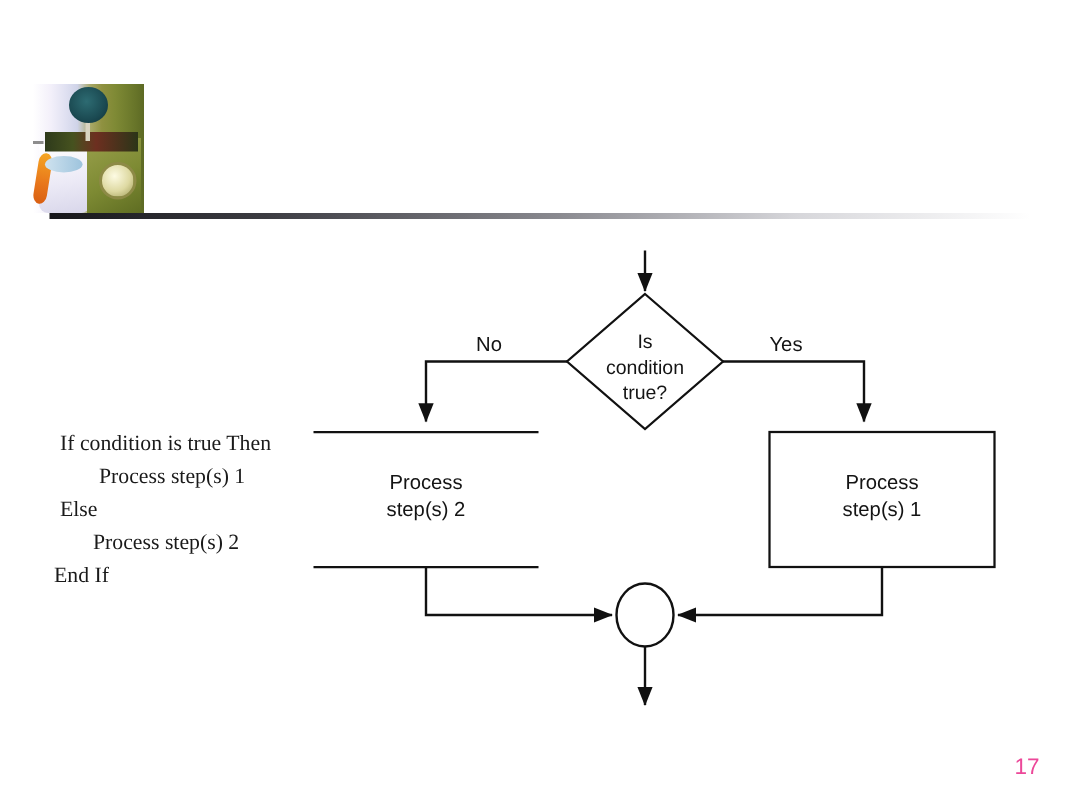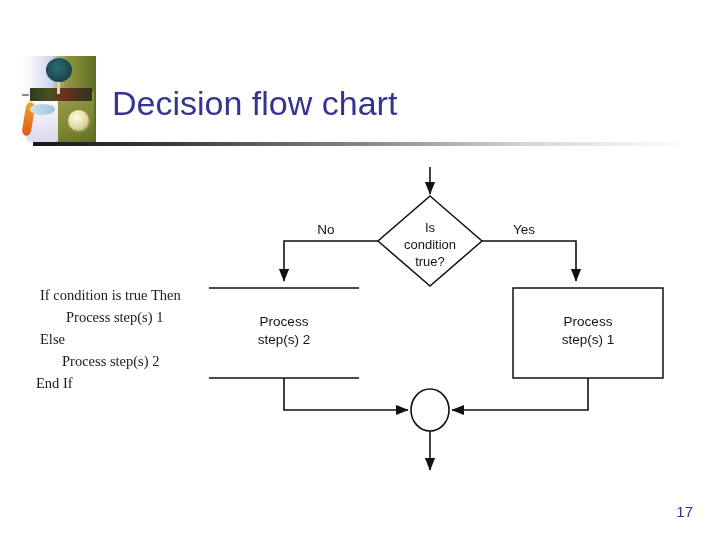--- a/index.html
+++ b/index.html
@@ -130,21 +130,21 @@
     fill: #1a1a1a;
   }
 
   
   #page-number {
     position: absolute;
     right: 27px;
     bottom: 20px;
     font-family: "Liberation Sans", sans-serif;
     font-size: 15px;
-    color: #4c1d95;
+    color: #ec4899;
     text-align: right;
   }
 </style>
 </head>
 <body>
 
 <div id="slide-header">
 
   <div id="header-logo">
     <div class="lg-base"></div>
@@ -152,21 +152,20 @@
     <div class="lg-green"></div>
     <div class="lg-darkband"></div>
     <div class="lg-orange"></div>
     <div class="lg-ellipse"></div>
     <div class="lg-clock"></div>
     <div class="lg-stem"></div>
     <div class="lg-top"></div>
     <div class="lg-tick"></div>
   </div>
 
-  <div id="slide-title">Decision flow chart</div>
 
   <div id="header-rule"></div>
 </div>
 
 <div id="diagram">
   <svg width="720" height="340" viewBox="0 0 720 340" xmlns="http://www.w3.org/2000/svg">
     <defs>
       <marker id="arw" markerWidth="9" markerHeight="9" refX="7.6" refY="3.2" orient="auto" markerUnits="strokeWidth">
         <path d="M0,0 L8,3.2 L0,6.4 z" fill="#111111"></path>
       </marker>

